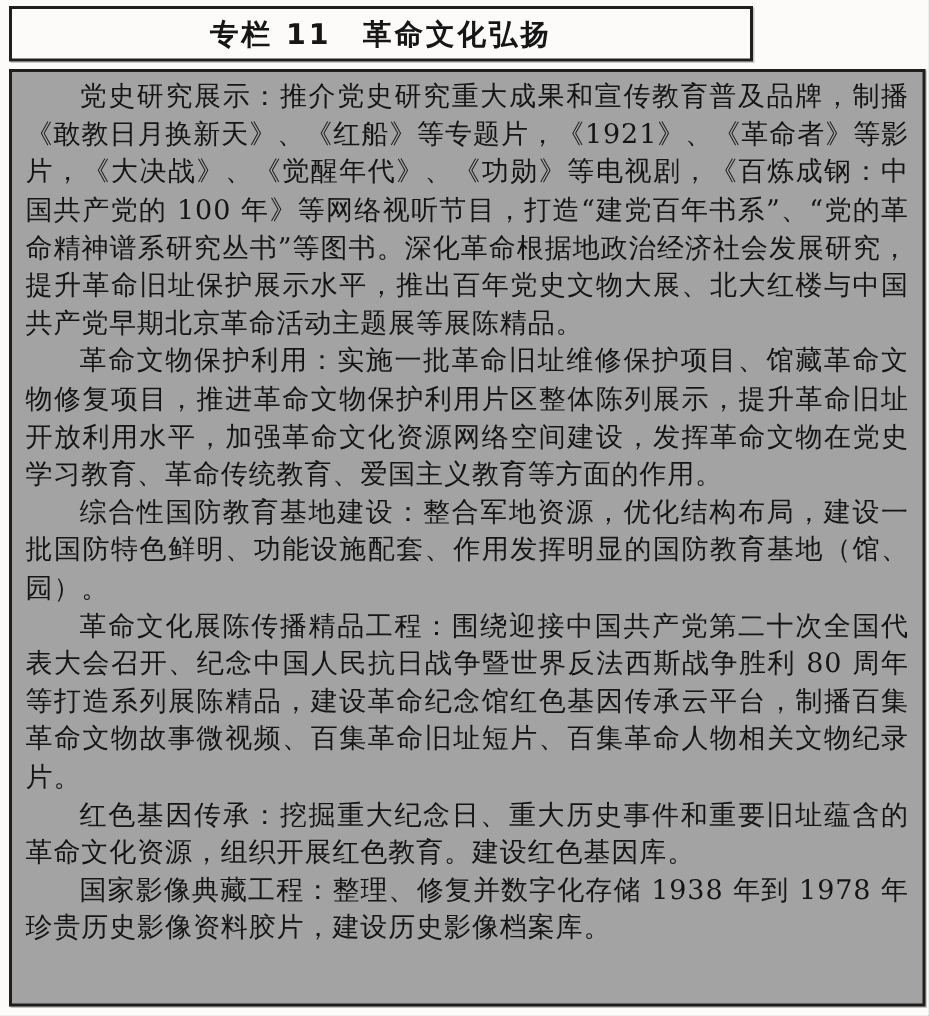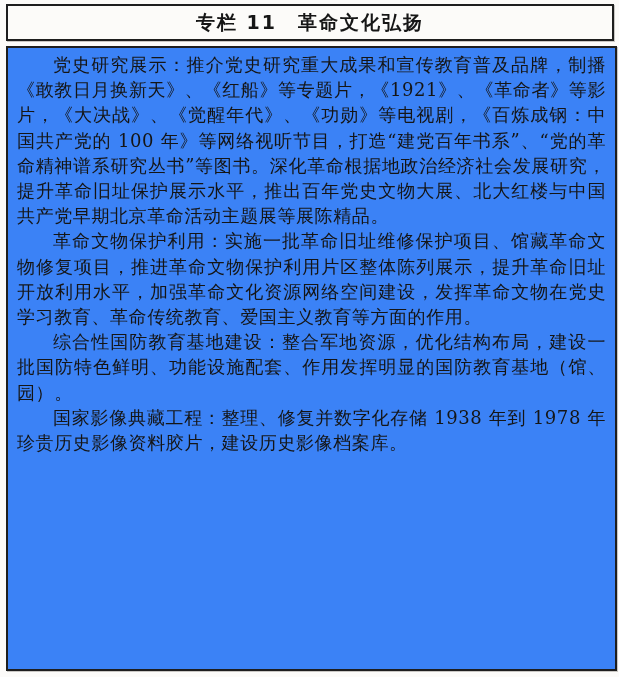--- a/index.html
+++ b/index.html
@@ -14,21 +14,21 @@
     background: #fcfbf9;
     font-family: "DejaVu Serif", "Liberation Serif", serif;
     color: #161616;
     overflow: hidden;
     box-sizing: border-box;
   }
   .title-box {
     position: absolute;
     left: 6px;
     top: 4px;
-    width: 608px;
+    width: 496px;
     height: 37px;
     border: 2px solid #1e1e1e;
     box-sizing: border-box;
     display: flex;
     align-items: center;
     justify-content: center;
     background: #fcfbf9;
     box-shadow: 1px 1px 0 #c9c7c3;
   }
   .title-text {
@@ -39,21 +39,21 @@
     white-space: nowrap;
   }
   .body-box {
     position: absolute;
     left: 6px;
     top: 46px;
     width: 611px;
     height: 625px;
     border: 2px solid #1e1e1e;
     box-sizing: border-box;
-    background: #3b82f6;
+    background: #a3a3a3;
     padding: 4px 9px 0 9px;
     box-shadow: 1px 1px 0 #c9c7c3;
   }
   .body-box p {
     margin: 0;
     font-size: 18px;
     line-height: 25.2px;
     letter-spacing: 0.6px;
     text-align: justify;
     text-indent: 2em;
@@ -66,16 +66,18 @@
 <div class="page">
 
   <div class="title-box">
     <span class="title-text">专栏 11　革命文化弘扬</span>
   </div>
 
   <div class="body-box">
     <p>党史研究展示：推介党史研究重大成果和宣传教育普及品牌，制播《敢教日月换新天》、《红船》等专题片，《1921》、《革命者》等影片，《大决战》、《觉醒年代》、《功勋》等电视剧，《百炼成钢：中国共产党的 100 年》等网络视听节目，打造“建党百年书系”、“党的革命精神谱系研究丛书”等图书。深化革命根据地政治经济社会发展研究，提升革命旧址保护展示水平，推出百年党史文物大展、北大红楼与中国共产党早期北京革命活动主题展等展陈精品。</p>
     <p>革命文物保护利用：实施一批革命旧址维修保护项目、馆藏革命文物修复项目，推进革命文物保护利用片区整体陈列展示，提升革命旧址开放利用水平，加强革命文化资源网络空间建设，发挥革命文物在党史学习教育、革命传统教育、爱国主义教育等方面的作用。</p>
     <p>综合性国防教育基地建设：整合军地资源，优化结构布局，建设一批国防特色鲜明、功能设施配套、作用发挥明显的国防教育基地（馆、园）。</p>
+    <p>革命文化展陈传播精品工程：围绕迎接中国共产党第二十次全国代表大会召开、纪念中国人民抗日战争暨世界反法西斯战争胜利 80 周年等打造系列展陈精品，建设革命纪念馆红色基因传承云平台，制播百集革命文物故事微视频、百集革命旧址短片、百集革命人物相关文物纪录片。</p>
+    <p>红色基因传承：挖掘重大纪念日、重大历史事件和重要旧址蕴含的革命文化资源，组织开展红色教育。建设红色基因库。</p>
     <p>国家影像典藏工程：整理、修复并数字化存储 1938 年到 1978 年珍贵历史影像资料胶片，建设历史影像档案库。</p>
   </div>
 
 </div>
 
 </body></html>

